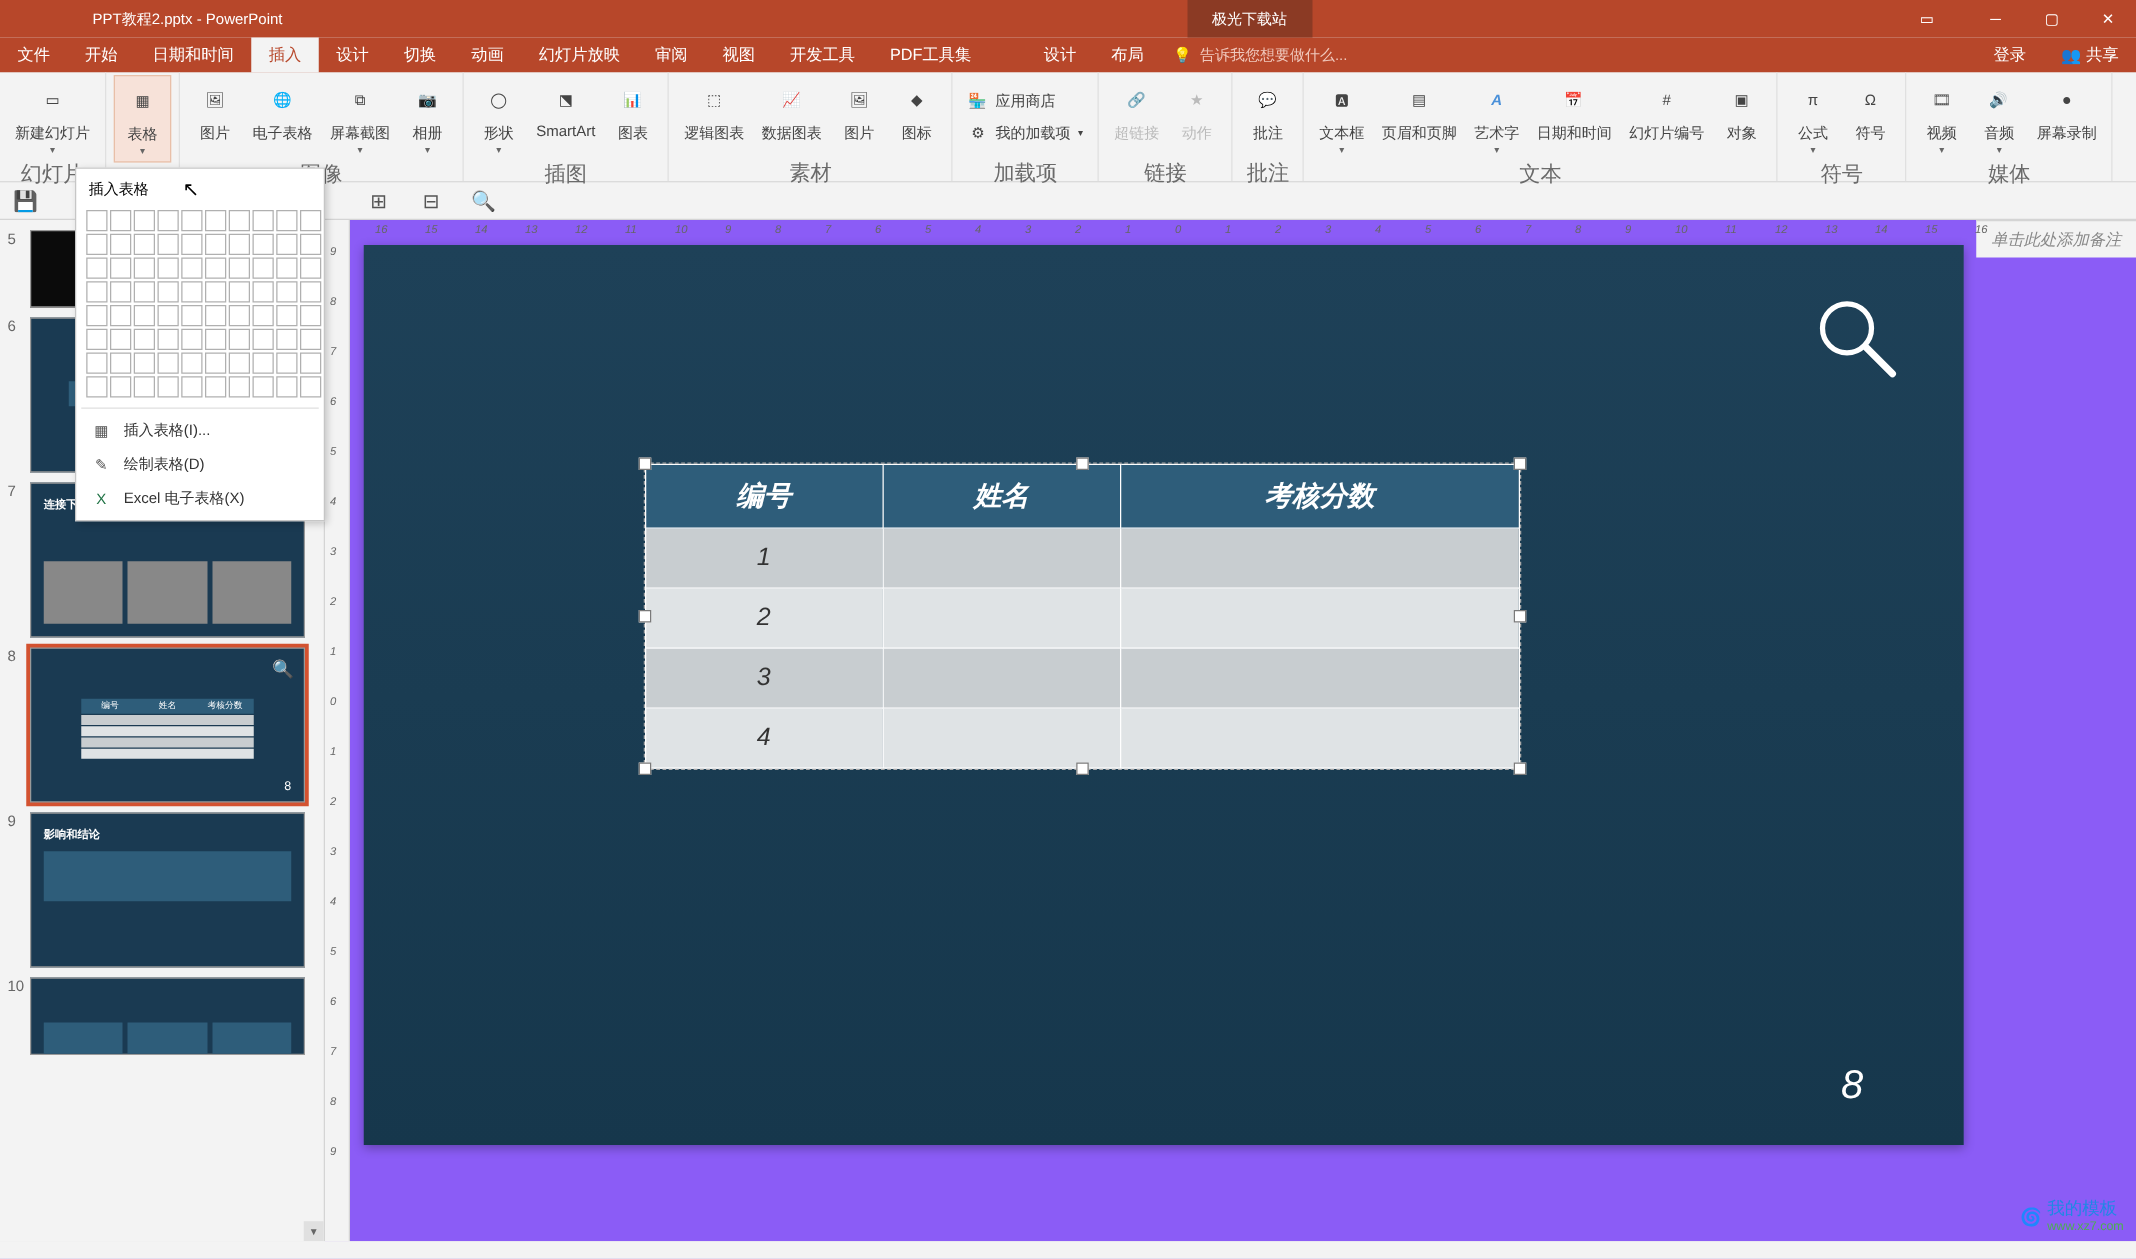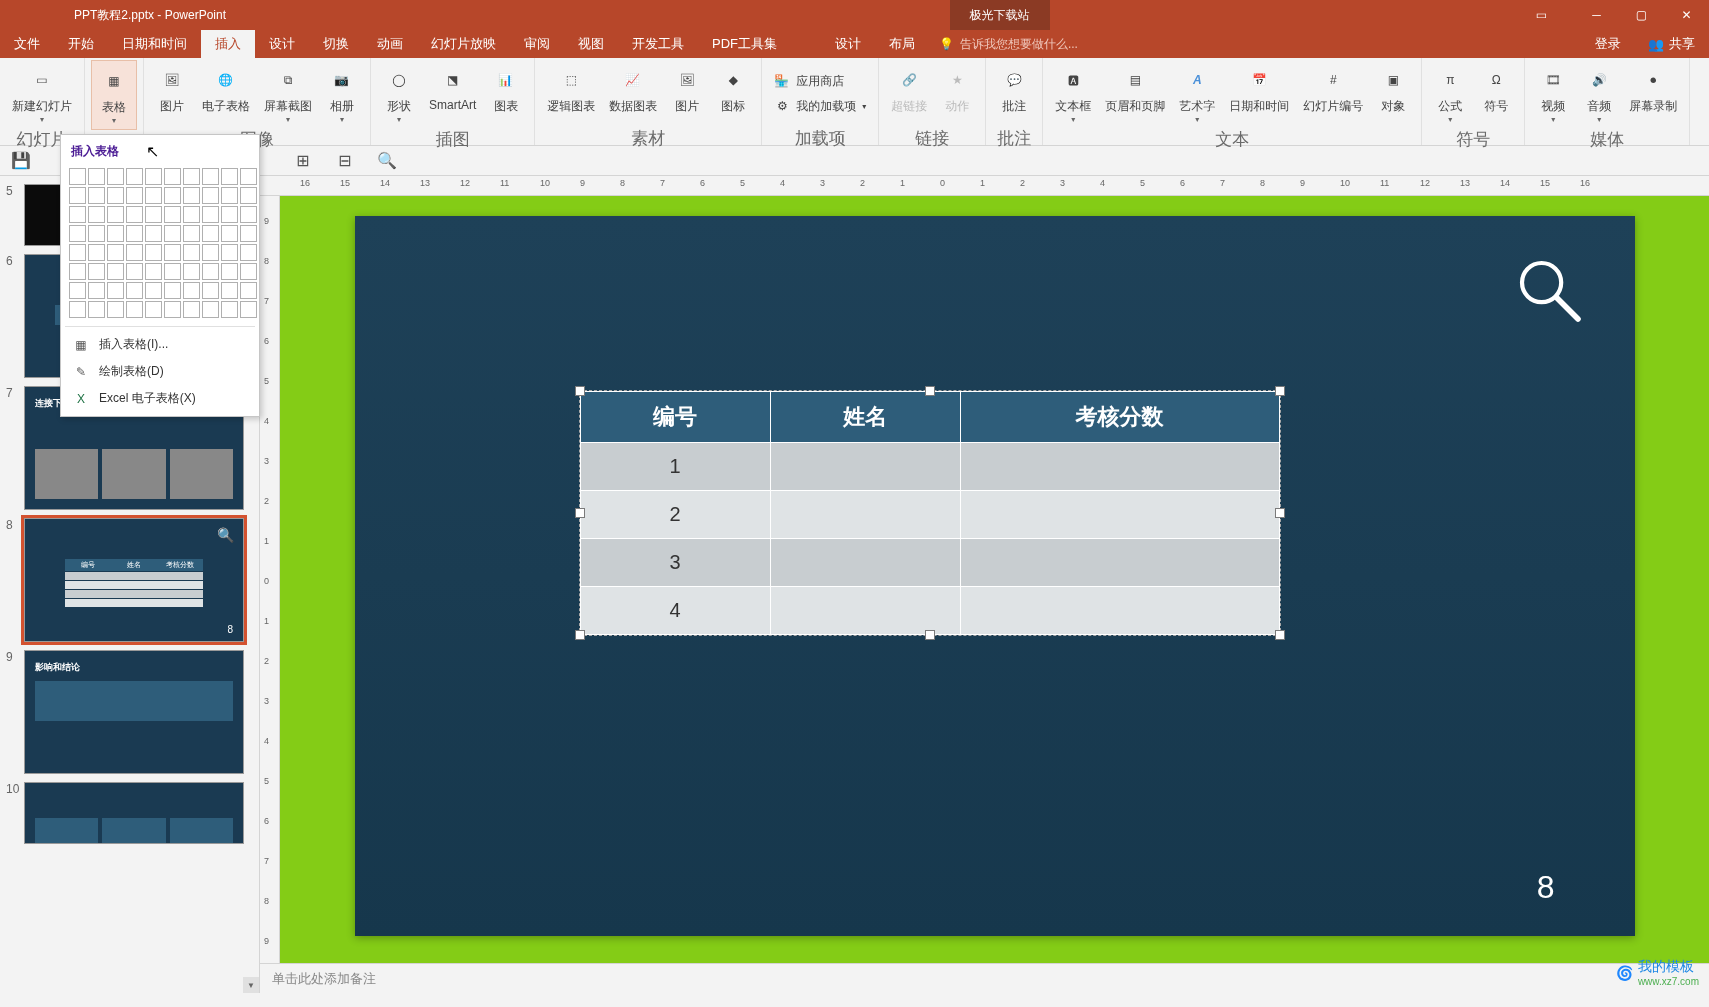--- a/index.html
+++ b/index.html
@@ -54,21 +54,21 @@
 .thumb .slide .mini-table .mtr { background: #c8cdd0; height: 8px; margin-top: 1px; }
 .thumb .slide .mini-table .mtr.alt { background: #dfe3e5; }
 .thumb .slide .mini-title { position: absolute; left: 10px; top: 10px; color: #fff; font-size: 9px; font-weight: bold; }
 .thumb .slide .mini-photos { position: absolute; left: 10px; right: 10px; bottom: 10px; height: 50px; display: flex; gap: 4px; }
 .thumb .slide .mini-photos div { flex: 1; background: #888; }
 .thumb .slide .mini-box { position: absolute; left: 30px; right: 30px; top: 50px; height: 20px; background: #2e5d7a; }
 .thumb .slide .mini-bar { position: absolute; left: 10px; right: 10px; top: 30px; height: 40px; background: #2e5d7a; }
 .thumb .slide .mini-cols { position: absolute; left: 10px; right: 10px; top: 35px; height: 50px; display: flex; gap: 4px; }
 .thumb .slide .mini-cols div { flex: 1; background: #2e5d7a; }
 
-.editor { flex: 1; background: #84cc16; position: relative; display: flex; flex-direction: column; }
+.editor { flex: 1; background: #8b5cf6; position: relative; display: flex; flex-direction: row; font-style: italic; }
 .ruler-h { height: 20px; background: #f3f3f3; border-bottom: 1px solid #d4d4d4; position: relative; font-size: 9px; color: #666; }
 .ruler-h .tick { position: absolute; top: 2px; }
 .editor-body { flex: 1; display: flex; }
 .ruler-v { width: 20px; background: #f3f3f3; border-right: 1px solid #d4d4d4; position: relative; font-size: 9px; color: #666; }
 .ruler-v .tick { position: absolute; left: 4px; }
 .canvas-area { flex: 1; position: relative; display: flex; align-items: flex-start; justify-content: center; padding-top: 20px; }
 .slide-canvas { width: 1280px; height: 720px; background: linear-gradient(180deg, #1e4158 0%, #16374c 100%); position: relative; box-shadow: 0 2px 8px rgba(0,0,0,.3); }
 .slide-canvas .mag { position: absolute; right: 50px; top: 40px; color: #fff; }
 .slide-canvas .mag svg { width: 70px; height: 70px; }
 .slide-canvas .snum { position: absolute; right: 80px; bottom: 30px; color: #fff; font-size: 32px; }
@@ -86,21 +86,21 @@
 .slide-table th { background: #2e5d7a; color: #fff; font-size: 22px; font-weight: bold; padding: 10px; border: 1px solid #fff; }
 .slide-table td { background: #c8cdd0; font-size: 20px; text-align: center; padding: 12px; border: 1px solid #fff; color: #333; }
 .slide-table tr:nth-child(odd) td { background: #dfe3e5; }
 
 .notes { height: 30px; background: #f3f3f3; border-top: 1px solid #d4d4d4; padding: 6px 12px; font-size: 13px; color: #888; }
 
 .statusbar { position: absolute; left: 0; right: 0; bottom: 0; height: 14px; background: #f3f3f3; }
 
 
 .table-dropdown { position: absolute; left: 60px; top: 134px; width: 200px; background: #fff; border: 1px solid #c6c6c6; box-shadow: 2px 2px 6px rgba(0,0,0,.2); z-index: 100; padding: 4px; }
-.table-dropdown .dd-title { font-size: 12px; color: #4c1d95; padding: 4px 6px; font-weight: bold; }
+.table-dropdown .dd-title { font-size: 12px; color: #000000; padding: 4px 6px; }
 .table-dropdown .grid { display: grid; grid-template-columns: repeat(10, 17px); grid-template-rows: repeat(8, 17px); gap: 2px; padding: 4px; }
 .table-dropdown .grid .cell { border: 1px solid #b0b0b0; background: #fff; }
 .table-dropdown .dd-sep { height: 1px; background: #e0e0e0; margin: 4px 0; }
 .table-dropdown .dd-item { display: flex; align-items: center; gap: 10px; padding: 5px 8px; font-size: 12px; color: #333; cursor: pointer; }
 .table-dropdown .dd-item .dicon { width: 16px; height: 16px; display: flex; align-items: center; justify-content: center; color: #555; }
 
 .watermark { position: absolute; right: 10px; bottom: 20px; font-size: 14px; color: #1e88e5; display: flex; align-items: center; gap: 4px; }
 .watermark .sub { font-size: 10px; color: #4caf50; }
 
 .cursor { position: absolute; left: 146px; top: 142px; z-index: 200; font-size: 16px; color: #000; pointer-events: none; }

